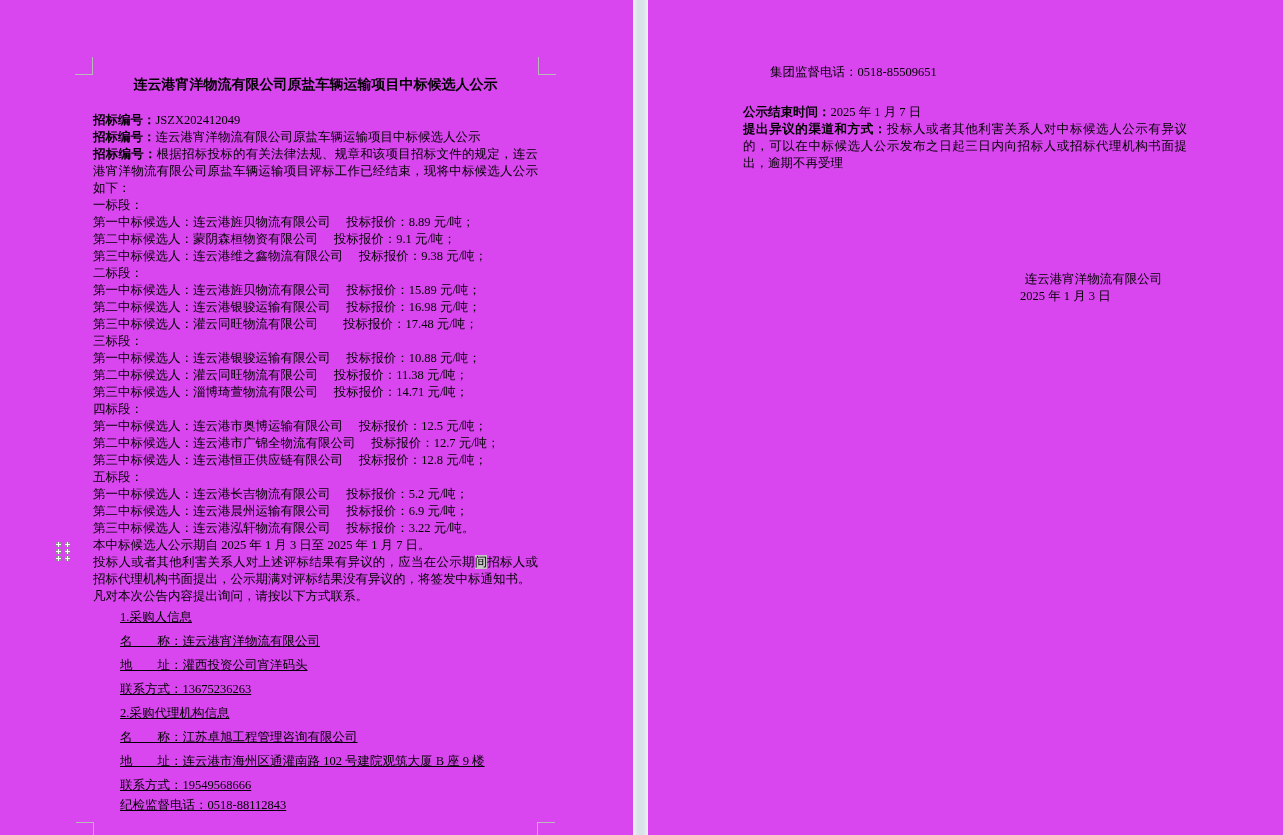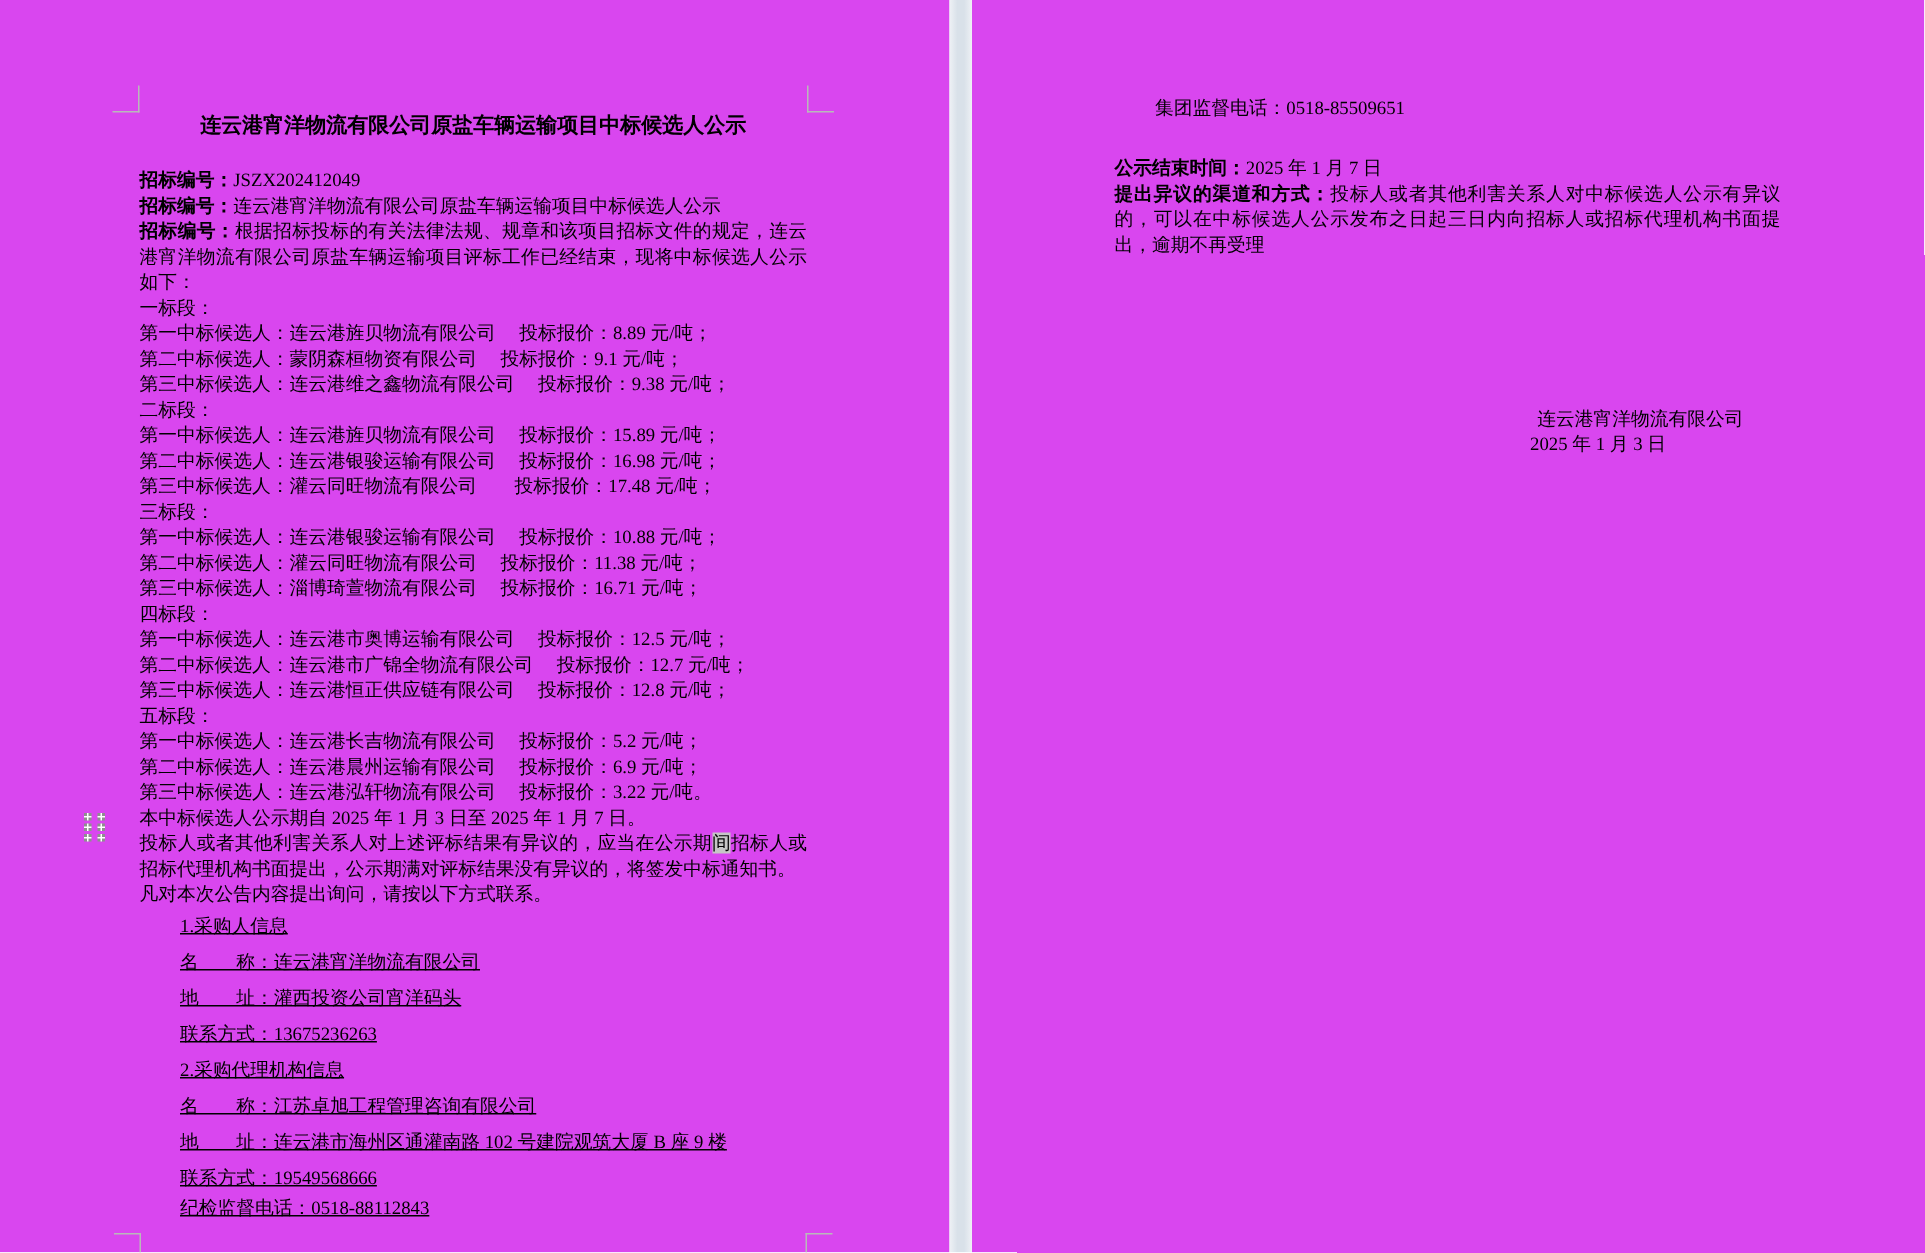--- a/index.html
+++ b/index.html
@@ -73,21 +73,21 @@
       <p>第三中标候选人：连云港维之鑫物流有限公司　 投标报价：9.38 元/吨；</p>
 
       <p>二标段：</p>
       <p>第一中标候选人：连云港旌贝物流有限公司　 投标报价：15.89 元/吨；</p>
       <p>第二中标候选人：连云港银骏运输有限公司　 投标报价：16.98 元/吨；</p>
       <p>第三中标候选人：灌云同旺物流有限公司　　投标报价：17.48 元/吨；</p>
 
       <p>三标段：</p>
       <p>第一中标候选人：连云港银骏运输有限公司　 投标报价：10.88 元/吨；</p>
       <p>第二中标候选人：灌云同旺物流有限公司　 投标报价：11.38 元/吨；</p>
-      <p>第三中标候选人：淄博琦萱物流有限公司　 投标报价：16.71 元/吨；</p>
+      <p>第三中标候选人：淄博琦萱物流有限公司　 投标报价：14.71 元/吨；</p>
 
       <p>四标段：</p>
       <p>第一中标候选人：连云港市奥博运输有限公司　 投标报价：12.5 元/吨；</p>
       <p>第二中标候选人：连云港市广锦全物流有限公司　 投标报价：12.7 元/吨；</p>
       <p>第三中标候选人：连云港恒正供应链有限公司　 投标报价：12.8 元/吨；</p>
 
       <p>五标段：</p>
       <p>第一中标候选人：连云港长吉物流有限公司　 投标报价：5.2 元/吨；</p>
       <p>第二中标候选人：连云港晨州运输有限公司　 投标报价：6.9 元/吨；</p>
       <p>第三中标候选人：连云港泓轩物流有限公司　 投标报价：3.22 元/吨。</p>

